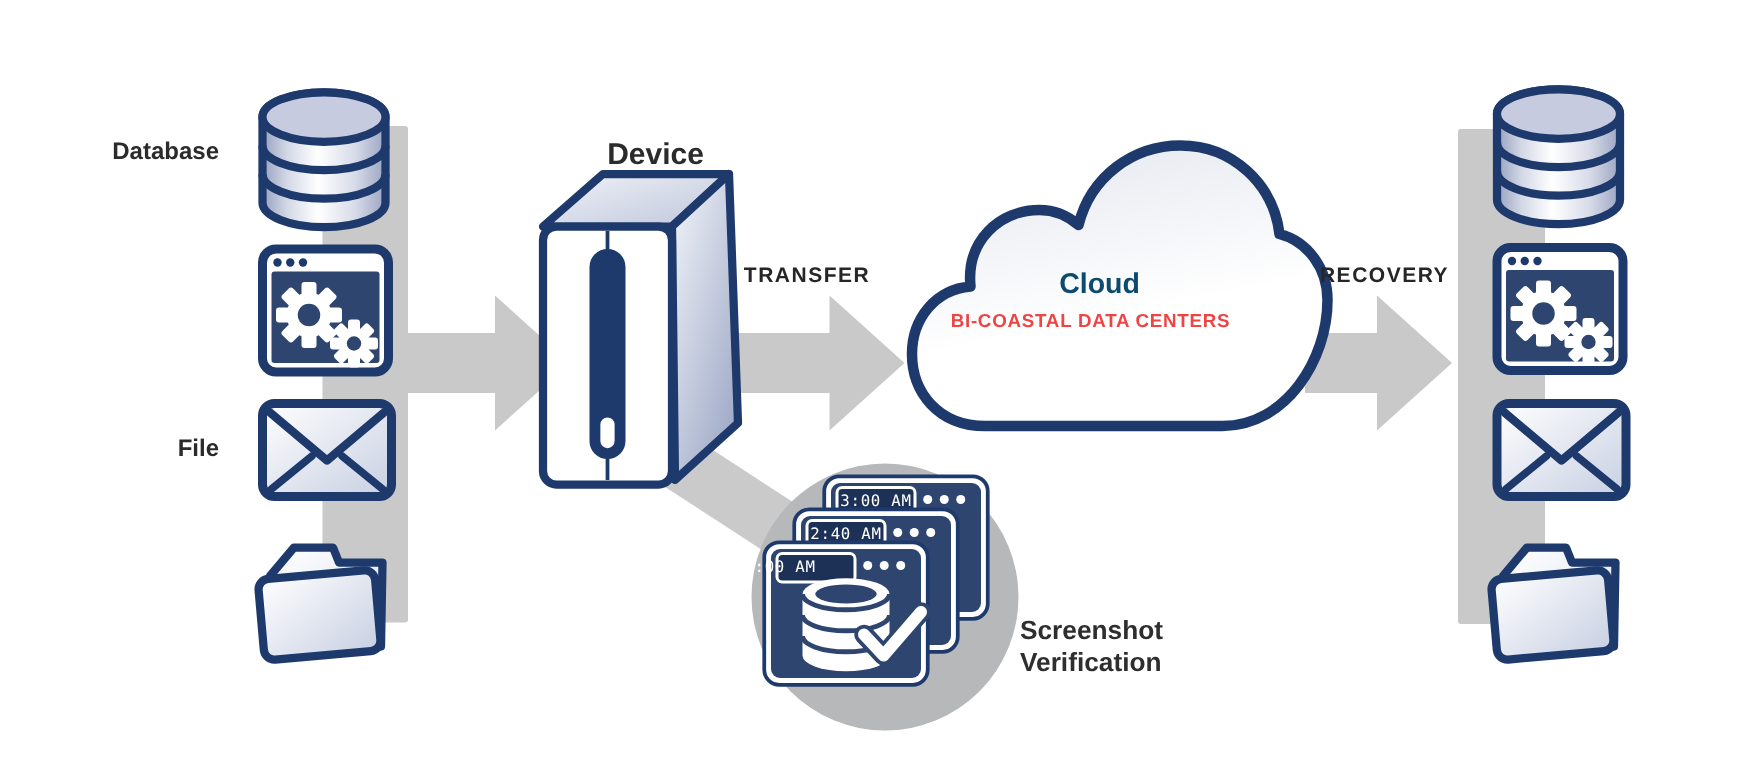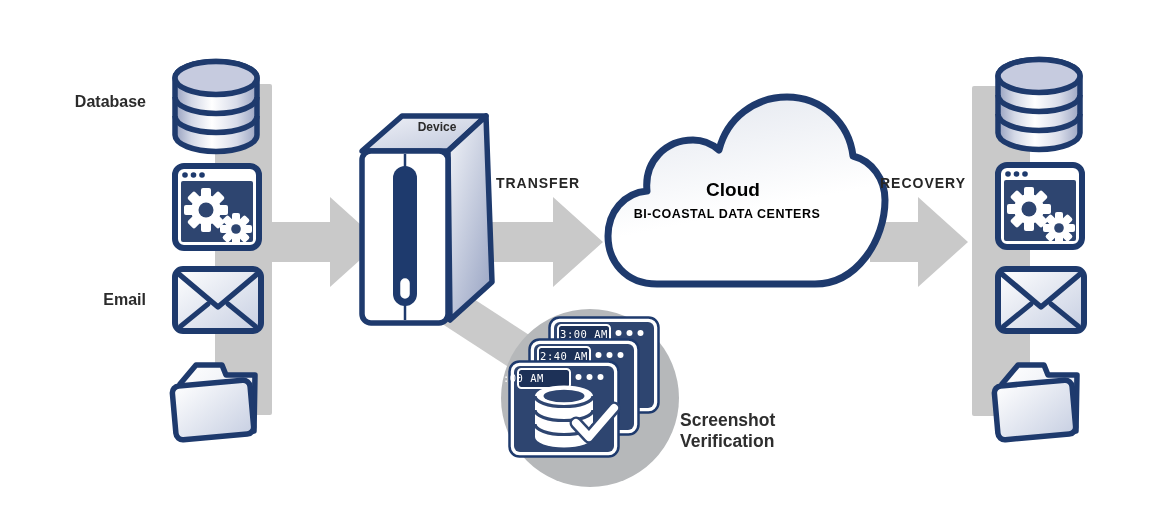--- a/index.html
+++ b/index.html
@@ -3,24 +3,24 @@
 <meta charset="utf-8">
 <style>
   html,body{margin:0;padding:0;background:#ffffff;}
   .stage{
     position:relative;width:1170px;height:488px;overflow:hidden;background:#ffffff;
     font-family:"Liberation Sans", sans-serif;
   }
   .stage svg.scene{position:absolute;left:0;top:0;}
   .lbl{position:absolute;color:#2b2b2b;white-space:nowrap;}
   .src-lbl{left:0;width:146px;text-align:right;font-size:16px;font-weight:600;}
-  .device-lbl{transform:translateX(-50%);font-size:12px;font-weight:600;margin-top:28px;}
+  .device-lbl{transform:translateX(-50%);font-size:20px;font-weight:600;}
   .flow-lbl{transform:translateX(-50%);font-size:14px;font-weight:600;letter-spacing:1px;color:#262626;}
-  .cloud-title{transform:translateX(-50%);font-size:19px;font-weight:700;color:#000000;}
-  .cloud-sub{transform:translateX(-50%);font-size:12.5px;font-weight:600;letter-spacing:.5px;color:#000000;}
+  .cloud-title{transform:translateX(-50%);font-size:19px;font-weight:700;color:#0c4a6e;}
+  .cloud-sub{transform:translateX(-50%);font-size:12.5px;font-weight:600;letter-spacing:.5px;color:#ef4444;}
   .verif-lbl{font-size:17.5px;font-weight:600;line-height:21px;color:#2e2e2e;margin-top:40px;}
   .badge-time{
     position:absolute;width:52px;height:19px;line-height:19px;text-align:center;
     font-family:"DejaVu Sans Mono", monospace;font-size:10.5px;font-weight:normal;
     color:#ffffff;letter-spacing:.5px;
   }
 </style>
 </head>
 <body>
 
@@ -165,21 +165,21 @@
       <path d="M576,423 l13,14 l25,-29" fill="none" stroke="#ffffff" stroke-width="8" stroke-linecap="round" stroke-linejoin="round"></path>
     </g>
 
     <use href="#icon-db" x="993" y="56"></use>
     <use href="#icon-apps" x="995" y="162"></use>
     <use href="#icon-mail" x="995" y="266"></use>
     <use href="#icon-folder" x="990" y="352"></use>
   </svg>
 
   <div class="lbl src-lbl" style="top:93px">Database</div>
-  <div class="lbl src-lbl" style="top:291px">Email</div>
+  <div class="lbl src-lbl" style="top:291px">File</div>
 
   <div class="lbl device-lbl" style="left:437px;top:92px">Device</div>
 
   <div class="lbl flow-lbl" style="left:538px;top:175px">TRANSFER</div>
   <div class="lbl flow-lbl" style="left:923px;top:175px">RECOVERY</div>
 
   <div class="lbl cloud-title" style="left:733px;top:179px">Cloud</div>
   <div class="lbl cloud-sub" style="left:727px;top:207px">BI-COASTAL DATA CENTERS</div>
 
   <div class="lbl verif-lbl" style="left:680px;top:370px">

